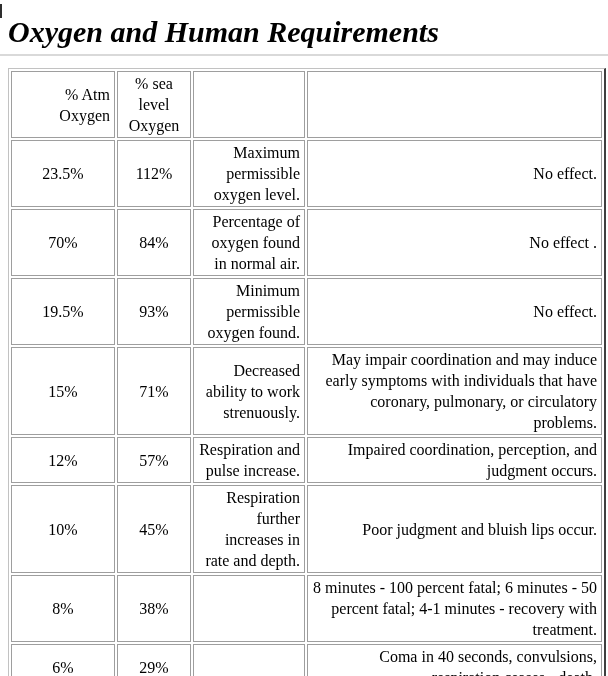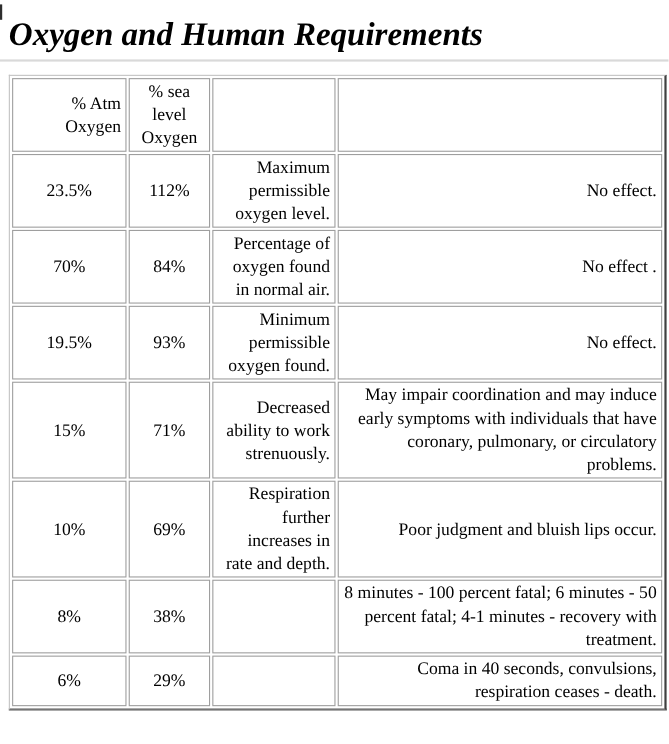--- a/index.html
+++ b/index.html
@@ -133,24 +133,32 @@
           <td class="center">71%</td>
           <td class="left">Decreased
 ability to work
 strenuously.</td>
           <td class="left">May impair coordination and may induce
 early symptoms with individuals that have
 coronary, pulmonary, or circulatory
 problems.</td>
         </tr>
 
+        <tr>
+          <td class="center">12%</td>
+          <td class="center">57%</td>
+          <td class="left">Respiration and
+pulse increase.</td>
+          <td class="left">Impaired coordination, perception, and
+judgment occurs.</td>
+        </tr>
 
         <tr>
           <td class="center">10%</td>
-          <td class="center">69%</td>
+          <td class="center">45%</td>
           <td class="left">Respiration
 further
 increases in
 rate and depth.</td>
           <td class="left">Poor judgment and bluish lips occur.</td>
         </tr>
 
         <tr>
           <td class="center">8%</td>
           <td class="center">38%</td>

